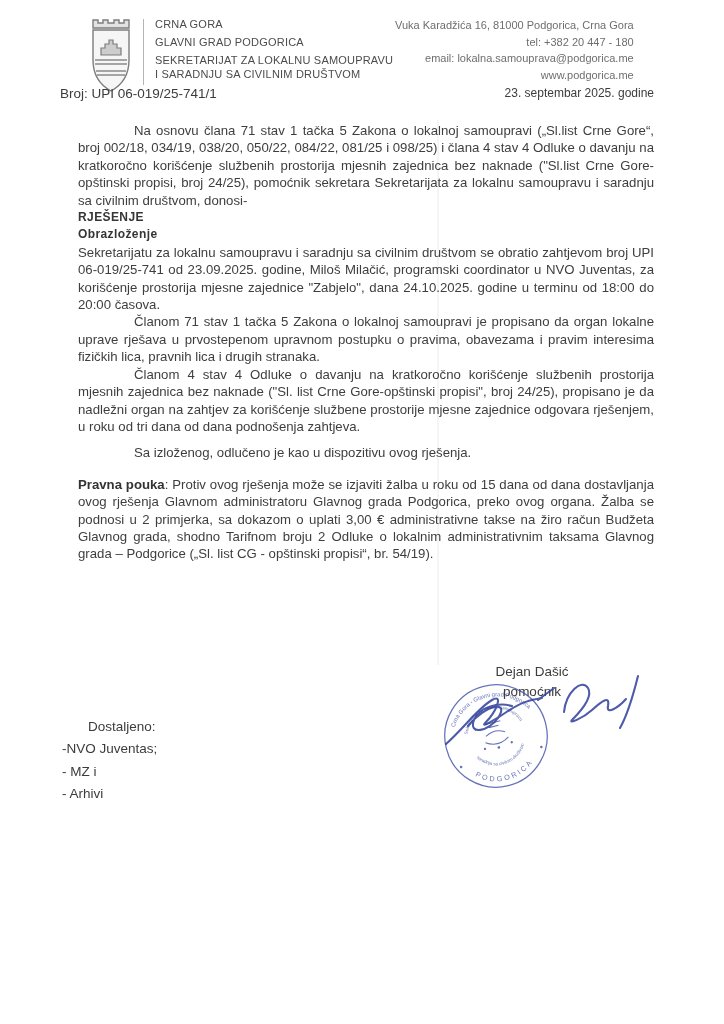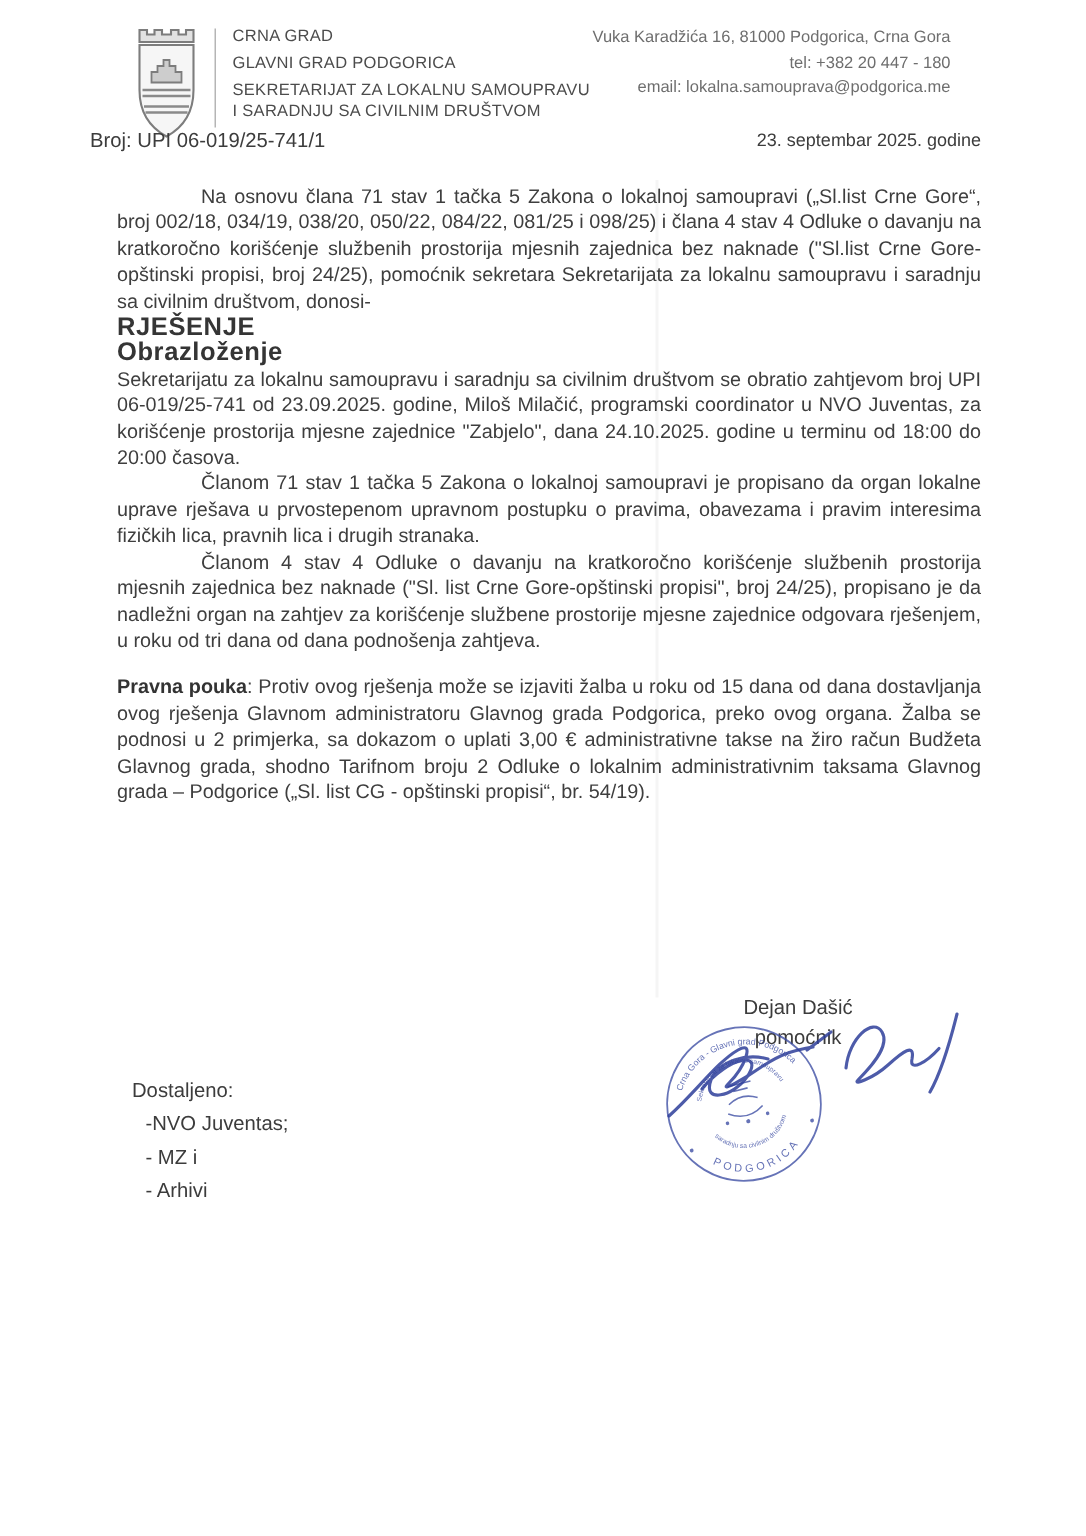--- a/index.html
+++ b/index.html
@@ -21,90 +21,92 @@
   .org-lines .ol.tight { margin-bottom:1px; }
   .header-right { position:absolute; left:395px; top:17px; font-size:11px; color:#6e6e6e; }
   .header-right .cl { line-height:16.5px; white-space:nowrap;text-align:right; }
   .ref-number { position:absolute; left:60px; top:86px; font-size:13.5px; color:#3c3c3c; }
   .doc-date  { position:absolute; right:70px; top:86px; font-size:12px; color:#3c3c3c; }
 
   
   .body { position:absolute; left:78px; top:122px; width:576px; font-size:13.2px; line-height:17.4px; }
   .body p { margin:0; text-align:justify; }
   .body p.indent { text-indent:56px; }
-  .heading { font-weight:bold; text-align:center; font-size:17px; color:#353535; letter-spacing:.4px; margin:0; }
+  .heading { font-weight:bold; text-align:center; font-size:12px; color:#353535; letter-spacing:.4px; margin:0; }
   .h-decision { margin-top:21px; margin-bottom:15px; }
   .h-rationale { margin-top:17px; margin-bottom:13px; }
   .conclusion { margin-top:9px !important; }
   .legal { margin-top:14px !important; }
   b { color:#333; }
 
   .scan-artifact { position:absolute; left:437px; top:120px; width:2px; height:545px; background:rgba(120,120,120,.07); }
 
   
   .sig-name  { position:absolute; left:462px; top:664px; width:140px; text-align:center; font-size:13.5px; color:#3c3c3c; }
   .sig-title { position:absolute; left:462px; top:684px; width:140px; text-align:center; font-size:13.5px; color:#3c3c3c; }
   .stamp { position:absolute; left:432px; top:672px; width:128px; height:128px; opacity:.78; transform:rotate(-14deg); }
   .sig-scribble-1 { position:absolute; left:438px; top:664px; width:150px; height:95px; }
   .sig-scribble-2 { position:absolute; left:556px; top:668px; width:110px; height:75px; }
 
   
   .distribution { position:absolute; left:62px; top:716px; font-size:13.5px; color:#3c3c3c; }
   .dist-label { padding-left:26px; line-height:22px; }
-  .dist-item  { line-height:22.5px;margin-left:35px; }
+  .dist-item  { line-height:22.5px; }
 </style>
 </head>
 <body>
 
 <div class="page">
 
   <div class="header-left">
     <svg class="coa" viewBox="0 0 46 80">
       <g stroke="#7d7d7d" stroke-width="1.4" fill="#efefef">
         <path d="M5 13 V5 h5 v3 h5 V5 h5 v3 h6 V5 h5 v3 h5 V5 h5 v8 Z" fill="#e2e2e2"></path>
         <path d="M5 15 H41 V45 C41 60 34 70 23 76 C12 70 5 60 5 45 Z" fill="#f6f6f6"></path>
       </g>
       <path d="M13 40 V33 H17 V29 H21 V25 H25 V29 H29 V33 H33 V40 Z" fill="#cdcdcd" stroke="#7d7d7d" stroke-width="1.2"></path>
       <g stroke="#8a8a8a" stroke-width="1.6" fill="none">
         <path d="M7 45 H39 M7 49 H39"></path>
         <path d="M8 56 H38 M9 60 H37"></path>
       </g>
     </svg>
     <div class="header-divider"></div>
     <div class="org-lines">
-      <div class="ol">CRNA GRAD</div>
+      <div class="ol">CRNA GORA</div>
       <div class="ol">GLAVNI GRAD PODGORICA</div>
       <div class="ol tight">SEKRETARIJAT ZA LOKALNU SAMOUPRAVU</div>
       <div class="ol">I SARADNJU SA CIVILNIM DRUŠTVOM</div>
     </div>
   </div>
 
   <div class="header-right">
     <div class="cl">Vuka Karadžića 16, 81000 Podgorica, Crna Gora</div>
     <div class="cl">tel: +382 20 447 - 180</div>
     <div class="cl">email: lokalna.samouprava@podgorica.me</div>
+    <div class="cl">www.podgorica.me</div>
   </div>
 
   <div class="ref-number">Broj: UPI 06-019/25-741/1</div>
   <div class="doc-date">23. septembar 2025. godine</div>
 
   <div class="scan-artifact"></div>
 
   <div class="body">
     <p class="indent">Na osnovu člana 71 stav 1 tačka 5 Zakona o lokalnoj samoupravi („Sl.list Crne Gore“, broj 002/18, 034/19, 038/20, 050/22, 084/22, 081/25 i 098/25) i člana 4 stav 4 Odluke o davanju na kratkoročno korišćenje službenih prostorija mjesnih zajednica bez naknade ("Sl.list Crne Gore-opštinski propisi, broj 24/25), pomoćnik sekretara Sekretarijata za lokalnu samoupravu i saradnju sa civilnim društvom, donosi-</p>
 
     <p class="heading h-decision">RJEŠENJE</p>
 
 
     <p class="heading h-rationale">Obrazloženje</p>
 
     <p>Sekretarijatu za lokalnu samoupravu i saradnju sa civilnim društvom se obratio zahtjevom broj UPI 06-019/25-741 od 23.09.2025. godine, Miloš Milačić, programski coordinator u NVO Juventas, za korišćenje prostorija mjesne zajednice "Zabjelo", dana 24.10.2025. godine u terminu od 18:00 do 20:00 časova.</p>
     <p class="indent">Članom 71 stav 1 tačka 5 Zakona o lokalnoj samoupravi je propisano da organ lokalne uprave rješava u prvostepenom upravnom postupku o pravima, obavezama i pravim interesima fizičkih lica, pravnih lica i drugih stranaka.</p>
     <p class="indent">Članom 4 stav 4 Odluke o davanju na kratkoročno korišćenje službenih prostorija mjesnih zajednica bez naknade ("Sl. list Crne Gore-opštinski propisi", broj 24/25), propisano je da nadležni organ na zahtjev za korišćenje službene prostorije mjesne zajednice odgovara rješenjem, u roku od tri dana od dana podnošenja zahtjeva.</p>
 
+    <p class="indent conclusion">Sa izloženog, odlučeno je kao u dispozitivu ovog rješenja.</p>
 
     <p class="legal"><b>Pravna pouka</b><span>: Protiv ovog rješenja može se izjaviti žalba u roku od 15 dana od dana dostavljanja ovog rješenja Glavnom administratoru Glavnog grada Podgorica, preko ovog organa. Žalba se podnosi u 2 primjerka, sa dokazom o uplati 3,00 € administrativne takse na žiro račun Budžeta Glavnog grada, shodno Tarifnom broju 2 Odluke o lokalnim administrativnim taksama Glavnog grada – Podgorice („Sl. list CG - opštinski propisi“, br. 54/19).</span></p>
   </div>
 
   <div class="sig-name">Dejan Dašić</div>
   <div class="sig-title">pomoćnik</div>
 
   <svg class="stamp" viewBox="-65 -65 130 130">
     <defs>
       <path id="arcOuterTop" d="M -45 12 A 45.5 45.5 0 1 1 45 12" fill="none"></path>

